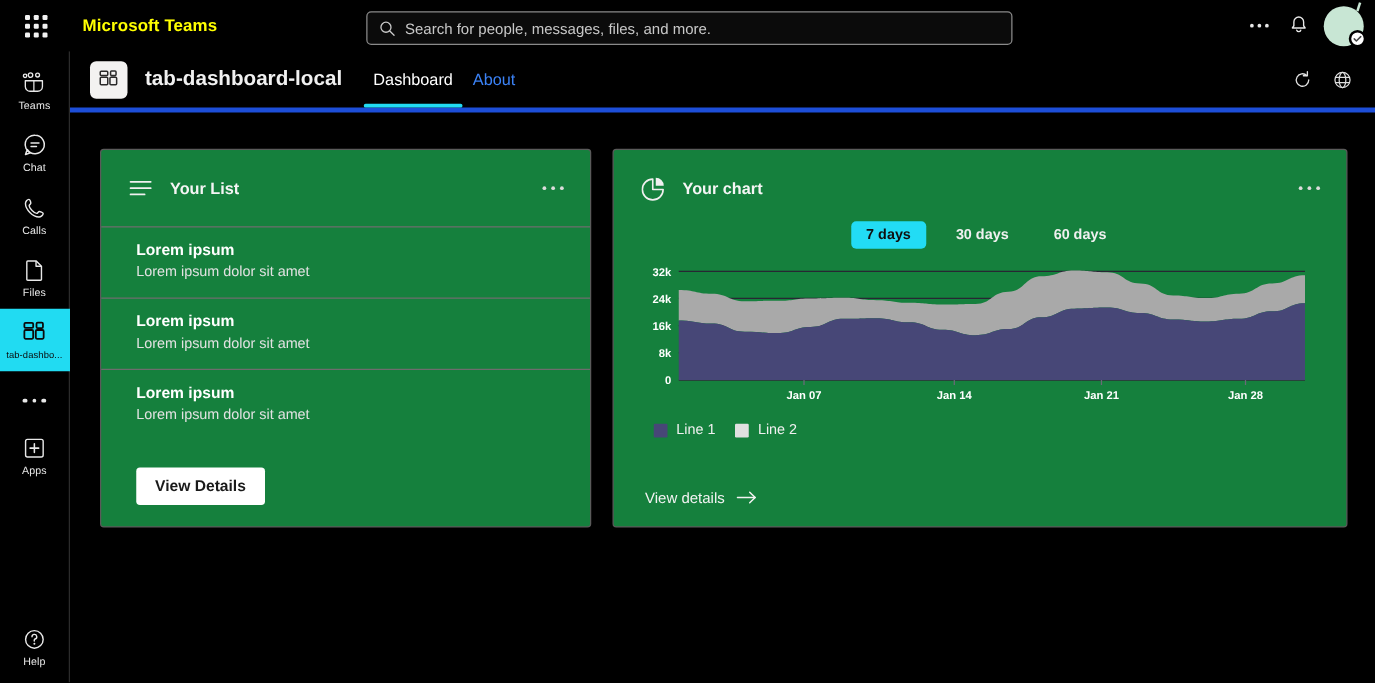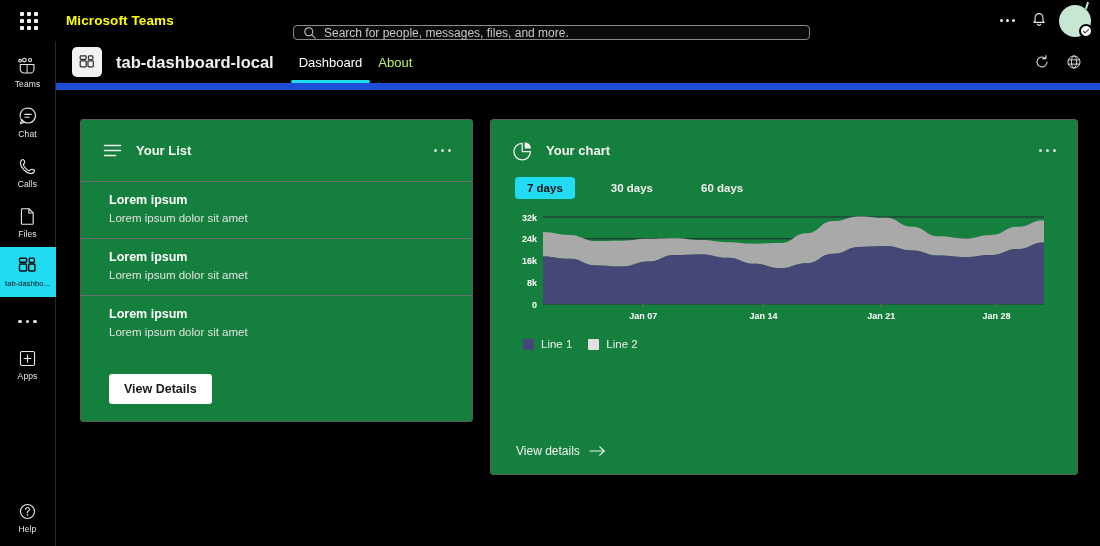--- a/index.html
+++ b/index.html
@@ -21,21 +21,21 @@
     width: 40px; margin-left: 9px;
     display: flex; align-items: center; justify-content: center;
     cursor: pointer;
   }
   .waffle-grid { display: grid; grid-template-columns: repeat(3, 4px); grid-template-rows: repeat(3, 4px); gap: 3px; }
   .waffle-grid i { display: block; width: 4px; height: 4px; background: #f2f2f2; border-radius: 1px; }
   .brand {
     color: #ffff00; font-size: 13.5px; font-weight: bold;
     margin-left: 17px; letter-spacing: .1px; white-space: nowrap;
   }
-  .searchwrap { position: absolute; left: 293px; top: 25px; width: 517px; height: 15px; }
+  .searchwrap { position: absolute; left: 293px; top: 9px; width: 517px; height: 27px; }
   .searchbox {
     width: 100%; height: 100%;
     background: #0b0b0b; border: 1px solid #8a8a8a; border-radius: 4px;
     display: flex; align-items: center; padding: 0 9px; cursor: text;
   }
   .search-icon { flex: 0 0 14px; height: 14px; margin-right: 7px; display:block; }
   .search-ph { color: #c8c8c8; font-size: 12px; white-space: nowrap; }
   .top-right { margin-left: auto; display: flex; align-items: center; gap: 0px; padding-right: 9px; }
   .tr-btn {
     width: 32px; height: 32px; display: flex; align-items: center; justify-content: center;
@@ -76,49 +76,49 @@
   .rail-more i { width: 3.5px; height: 3.5px; border-radius: 50%; background: #e8e8e8; display:inline-block; margin: 0 2px; }
   .rail-spacer { flex: 1 1 auto; }
   .rail-bottom { padding-bottom: 8px; }
 
   
   .content { flex: 1 1 auto; display: flex; flex-direction: column; min-width: 0; background: #000; }
 
   .tabbar {
     height: 49px; flex: 0 0 49px;
     display: flex; align-items: center; padding-left: 16px;
-    border-bottom: 7px solid #1d4ed8; position: relative;
+    border-bottom: 4px solid #1d4ed8; position: relative;
   }
   .tab-appicon {
     width: 30px; height: 30px; border-radius: 5px; background: #f3f2f1;
     display: flex; align-items: center; justify-content: center; flex: 0 0 30px;
   }
   .tab-title {
     color: #f0f0f0; font-size: 16.5px; font-weight: bold;
     margin-left: 14px; white-space: nowrap;
   }
   .tabs { display: flex; align-items: center; margin-left: 17px; height: 100%; }
   .tab {
     height: 100%; display: flex; align-items: center; padding: 0 8px;
-    font-size: 13px; cursor: pointer; position: relative; color: #bef264; white-space: nowrap;
+    font-size: 13px; cursor: pointer; position: relative; color: #3b82f6; white-space: nowrap;
   }
   .tab.active { color: #ffffff; }
   .tab.active::after {
     content: ""; position: absolute; left: 0; right: 0; bottom: 0;
     height: 3px; background: #21dbf2; border-radius: 2px;
   }
   .tabbar-right { margin-left: auto; display: flex; align-items: center; padding-right: 12px; gap: 4px; }
   .tb-btn { width: 28px; height: 28px; display: flex; align-items: center; justify-content: center; cursor: pointer; color: #e0e0e0; }
 
   .main { flex: 1 1 auto; padding: 29px 22px 0 24px; display: flex; gap: 17px; align-items: flex-start; overflow: hidden; }
 
   
   .card { background: #15803d; border: 1px solid #5a5a5a; border-radius: 3px; }
   .card-list { width: 393px; flex: 0 0 393px; height: 303px; display: flex; flex-direction: column; }
-  .card-chart { width: 588px; flex: 0 0 588px; height: 356px; display: flex; flex-direction: column; }
+  .card-chart { width: 588px; flex: 0 0 588px; height: 303px; display: flex; flex-direction: column; }
 
   .card-head { height: 61px; flex: 0 0 61px; display: flex; align-items: center; padding: 0 19px 0 22px; }
   .card-head-ico { width: 22px; display: flex; align-items: center; color: #f0f0f0; }
   .card-head-title { color: #f5f5f5; font-size: 13px; font-weight: bold; margin-left: 11px; white-space: nowrap; }
   .card-head-menu { margin-left: auto; display: flex; gap: 3.5px; cursor: pointer; padding: 6px 2px; }
   .card-head-menu i { width: 3.5px; height: 3.5px; border-radius: 50%; background: #dcdcdc; display: block; }
 
   .list { display: flex; flex-direction: column; }
   .list-item {
     border-top: 1px solid #6d6d6d;
@@ -129,21 +129,21 @@
   .li-sub { color: #e2e2e2; font-size: 11.5px; line-height: 16px; margin-top: 1px; }
   .list-footer { margin-top: auto; padding: 0 0 17px 28px; }
   .btn-light {
     background: #ffffff; color: #1a1a1a; border: none; border-radius: 3px;
     font-family: inherit; font-size: 12.5px; font-weight: bold;
     padding: 8px 15px; cursor: pointer;
   }
 
   
   .chart-body { padding: 0 14px 0 24px; display: flex; flex-direction: column; flex: 1 1 auto; }
-  .pills { display: flex; align-items: center; gap: 24px; margin-top: -4px; }
+  .pills { display: flex; align-items: center; gap: 12px; margin-top: -4px; justify-content: center; }
   .pill {
     font-size: 11.5px; font-weight: bold; color: #f0f0f0;
     padding: 5px 12px; border-radius: 4px; cursor: pointer; background: transparent; border: none;
     font-family: inherit; white-space: nowrap;
   }
   .pill.active { background: #22dcf5; color: #101010; }
 
   .plot { margin-top: 12px; position: relative; width: 529px; height: 115px; }
   .plot svg { display: block; }
   .legend { display: flex; align-items: center; gap: 16px; margin-top: 12px; padding-left: 8px; }

